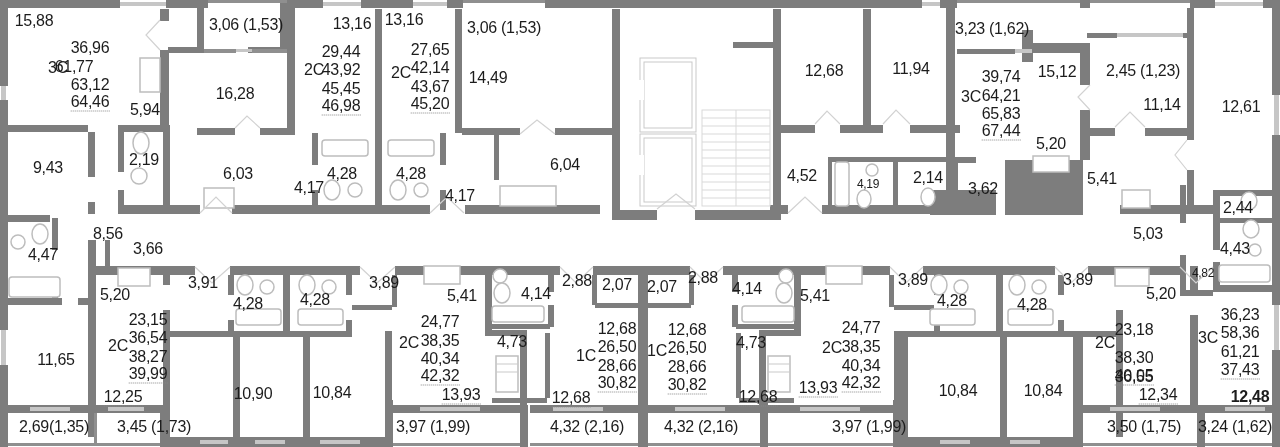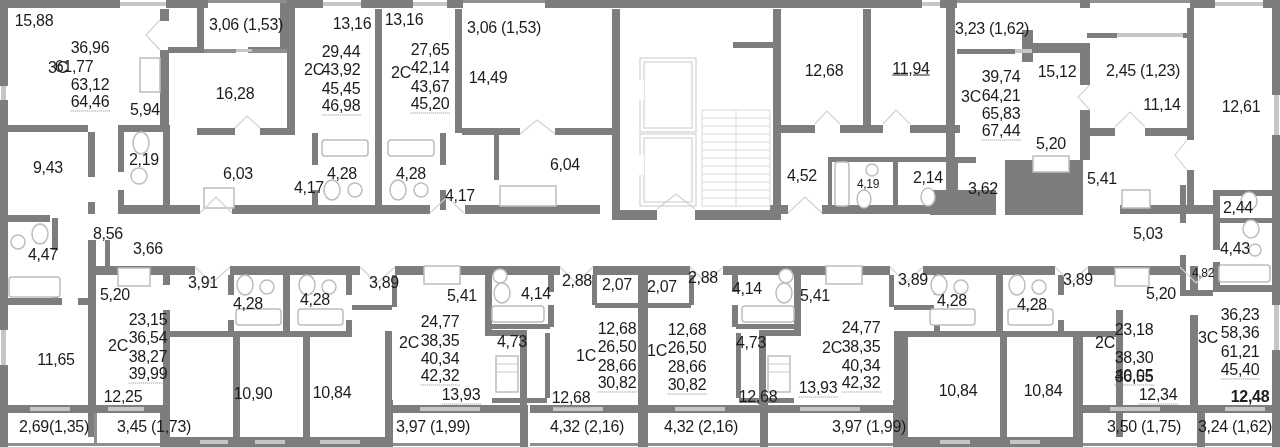--- a/index.html
+++ b/index.html
@@ -401,21 +401,21 @@
       <span class="lab" style="left: 430px; top: 49px;">27,65</span>
       <span class="lab" style="left: 430px; top: 67px;">42,14</span>
       <span class="lab" style="left: 430px; top: 86px;">43,67</span>
       <span class="lab u" style="left: 430px; top: 104px;">45,20</span>
       <span class="lab" style="left: 504px; top: 27px;">3,06 (1,53)</span>
       <span class="lab" style="left: 488px; top: 77px;">14,49</span>
       <span class="lab" style="left: 411px; top: 173px;">4,28</span>
       <span class="lab" style="left: 460px; top: 195px;">4,17</span>
       <span class="lab" style="left: 565px; top: 164px;">6,04</span>
       <span class="lab" style="left: 824px; top: 70px;">12,68</span>
-      <span class="lab" style="left: 911px; top: 68px; text-decoration: underline;">11,94</span>
+      <span class="lab" style="left: 911px; top: 68px;">11,94</span>
       <span class="lab" style="left: 802px; top: 175px;">4,52</span>
       <span class="lab small" style="left: 868px; top: 184px;">4,19</span>
       <span class="lab" style="left: 928px; top: 177px;">2,14</span>
       <span class="lab" style="left: 992px; top: 28px;">3,23 (1,62)</span>
       <span class="lab type" style="left: 971px; top: 96px;">3С</span>
       <span class="lab" style="left: 1001px; top: 76px;">39,74</span>
       <span class="lab" style="left: 1001px; top: 95px;">64,21</span>
       <span class="lab" style="left: 1001px; top: 113px;">65,83</span>
       <span class="lab u" style="left: 1001px; top: 131px;">67,44</span>
       <span class="lab" style="left: 1057px; top: 71px;">15,12</span>
@@ -426,21 +426,21 @@
       <span class="lab" style="left: 1241px; top: 106px;">12,61</span>
       <span class="lab" style="left: 1102px; top: 178px;">5,41</span>
       <span class="lab" style="left: 1238px; top: 207px;">2,44</span>
       <span class="lab" style="left: 1148px; top: 233px;">5,03</span>
       <span class="lab" style="left: 1235px; top: 248px;">4,43</span>
       <span class="lab small" style="left: 1203px; top: 273px;">4,82</span>
       <span class="lab" style="left: 1240px; top: 314px;">36,23</span>
       <span class="lab type" style="left: 1208px; top: 337px;">3С</span>
       <span class="lab" style="left: 1240px; top: 332px;">58,36</span>
       <span class="lab" style="left: 1240px; top: 351px;">61,21</span>
-      <span class="lab u" style="left: 1240px; top: 370px;">45,40</span>
+      <span class="lab u" style="left: 1240px; top: 370px;">37,43</span>
       <span class="lab u" style="left: 1250px; top: 397px; font-weight: bold;">12,48</span>
       <span class="lab" style="left: 1235px; top: 426px;">3,24 (1,62)</span>
       <span class="lab" style="left: 115px; top: 294px;">5,20</span>
       <span class="lab" style="left: 203px; top: 282px;">3,91</span>
       <span class="lab" style="left: 148px; top: 319px;">23,15</span>
       <span class="lab type" style="left: 118px; top: 345px;">2С</span>
       <span class="lab" style="left: 148px; top: 337px;">36,54</span>
       <span class="lab" style="left: 148px; top: 356px;">38,27</span>
       <span class="lab u" style="left: 148px; top: 374px;">39,99</span>
       <span class="lab u" style="left: 123px; top: 397px;">12,25</span>

